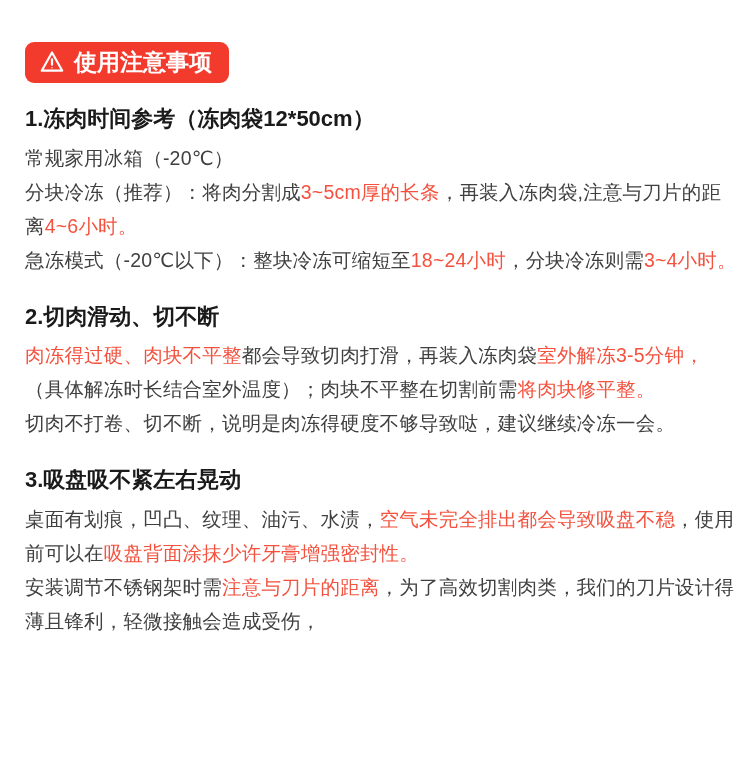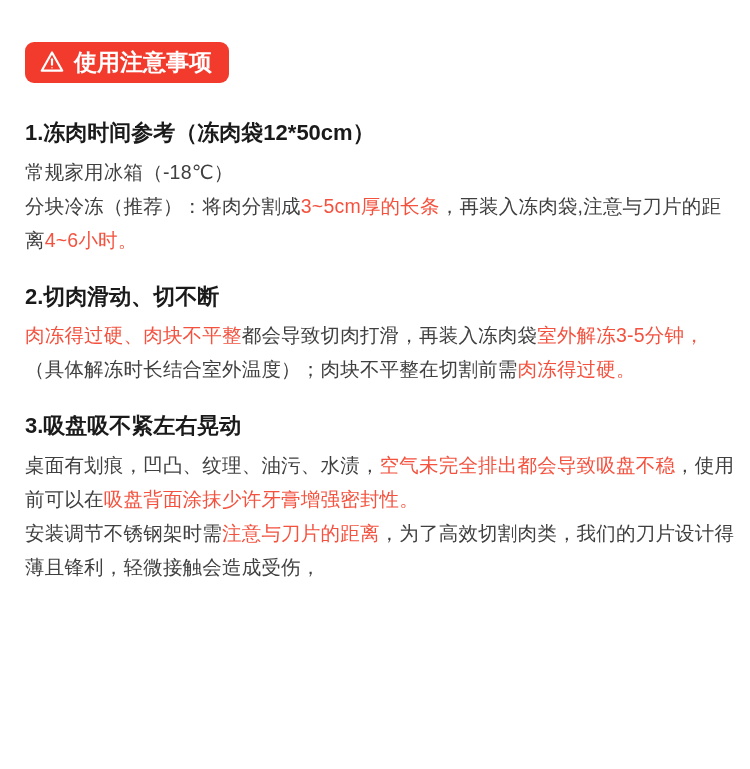--- a/index.html
+++ b/index.html
@@ -33,21 +33,21 @@
   }
   .sections { margin-top: 2px; }
   .section-heading {
     font-size: 22px;
     font-weight: bold;
     color: #1a1a1a;
     margin-top: 26px;
     margin-bottom: 7px;
     line-height: 1.3;
   }
-  .section:first-child .section-heading { margin-top: 36px; }
+  .section:first-child .section-heading { margin-top: 22px; }
   .para {
     font-size: 19.5px;
     color: #404040;
     line-height: 34px;
     letter-spacing: 0.2px;
     word-break: break-all;
   }
   .para .red { color: #f4523f; }
 </style>
 </head>
@@ -61,26 +61,28 @@
         <line x1="12" y1="9.5" x2="12" y2="14.5"></line>
         <circle cx="12" cy="17.3" r="0.6" fill="#ffffff" stroke="none"></circle>
       </svg>
     </span>
     <span>使用注意事项</span>
   </div>
 
   <div class="sections" id="sections">
       <div class="section">
         <div class="section-heading">1.冻肉时间参考（冻肉袋12*50cm）</div>
-        <div class="para"><span class="">常规家用冰箱（-18℃）</span></div>
+        <div class="para"><span class="">常规家用冰箱（-20℃）</span></div>
         <div class="para"><span class="">分块冷冻（推荐）：将肉分割成</span><span class="red">3~5cm厚的长条</span><span class="">，再装入冻肉袋,注意与刀片的距离</span><span class="red">4~6小时。</span></div>
+        <div class="para"><span class="">急冻模式（-20℃以下）：整块冷冻可缩短至</span><span class="red">18~24小时</span><span class="">，分块冷冻则需</span><span class="red">3~4小时。</span></div>
       </div>
       <div class="section">
         <div class="section-heading">2.切肉滑动、切不断</div>
-        <div class="para"><span class="red">肉冻得过硬、肉块不平整</span><span class="">都会导致切肉打滑，再装入冻肉袋</span><span class="red">室外解冻3-5分钟，</span><span class="">（具体解冻时长结合室外温度）；肉块不平整在切割前需</span><span class="red">肉冻得过硬。</span></div>
+        <div class="para"><span class="red">肉冻得过硬、肉块不平整</span><span class="">都会导致切肉打滑，再装入冻肉袋</span><span class="red">室外解冻3-5分钟，</span><span class="">（具体解冻时长结合室外温度）；肉块不平整在切割前需</span><span class="red">将肉块修平整。</span></div>
+        <div class="para"><span class="">切肉不打卷、切不断，说明是肉冻得硬度不够导致哒，建议继续冷冻一会。</span></div>
       </div>
       <div class="section">
         <div class="section-heading">3.吸盘吸不紧左右晃动</div>
         <div class="para"><span class="">桌面有划痕，凹凸、纹理、油污、水渍，</span><span class="red">空气未完全排出都会导致吸盘不稳</span><span class="">，使用前可以在</span><span class="red">吸盘背面涂抹少许牙膏增强密封性。</span></div>
       </div>
       <div class="section">
         <div class="para"><span class="">安装调节不锈钢架时需</span><span class="red">注意与刀片的距离</span><span class="">，为了高效切割肉类，我们的刀片设计得薄且锋利，轻微接触会造成受伤，</span></div>
       </div>
     </div>
 </div>

